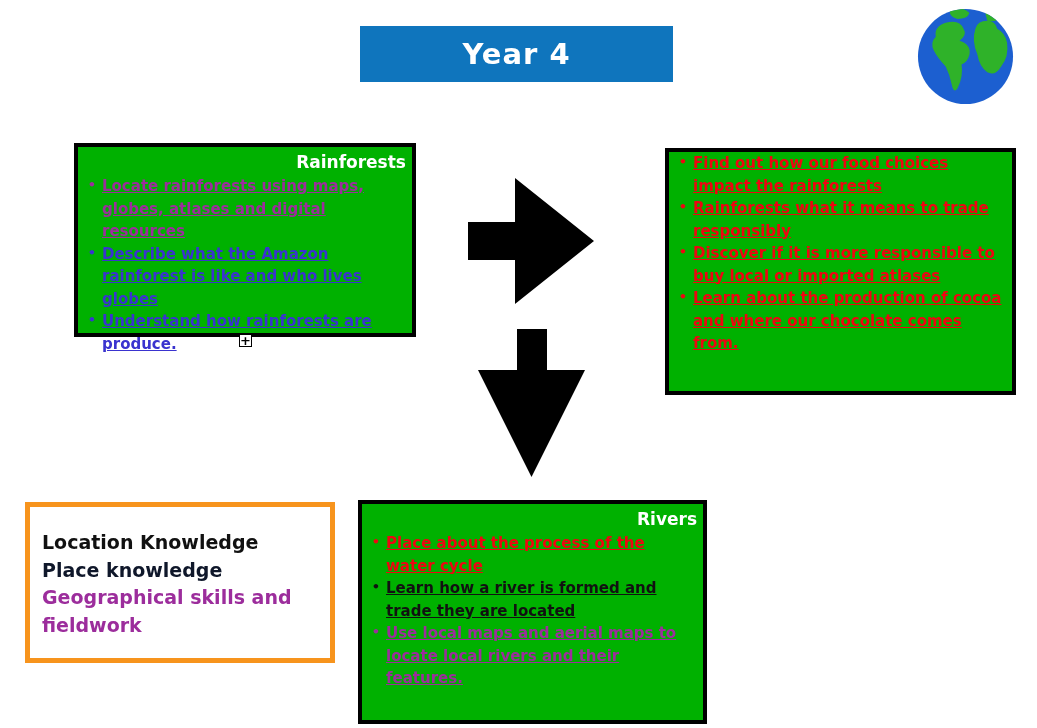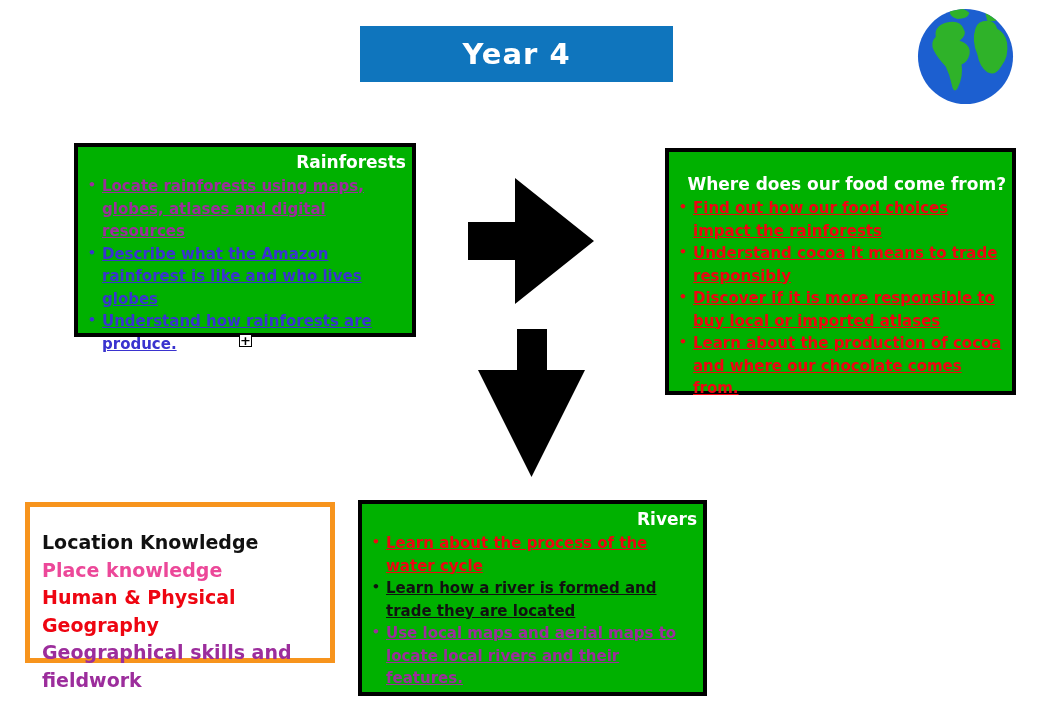--- a/index.html
+++ b/index.html
@@ -28,21 +28,21 @@
   }
   ul.bullets { list-style:none; margin:0; padding:0 6px 0 4px; }
   ul.bullets li {
     display:flex; font-size:15px; font-weight:bold; line-height:1.5;
   }
   ul.bullets li .dot { flex:0 0 20px; text-align:center; font-size:13px; }
   ul.bullets li .btxt { flex:1 1 auto;text-decoration:underline; }
   .box-rainforests { left:74px;  top:143px; width:342px; height:194px; }
   .box-food        { left:665px; top:148px; width:351px; height:247px; }
   .box-food .box-title { margin-top:22px; }
-  .box-rivers      { left:358px; top:500px; width:349px; height:196px; }
+  .box-rivers      { left:358px; top:500px; width:349px; height:224px; }
   
   .plus-handle {
     position:absolute; left:239px; top:334px; width:13px; height:13px;
     background:#ffffff; border:1px solid #000; box-sizing:border-box;
     display:flex; align-items:center; justify-content:center; z-index:5;
     font-size:13px; line-height:10px; color:#000; font-weight:bold; cursor:pointer;
   }
   
   .arrow { position:absolute; }
   .arrow-right { left:468px; top:178px; width:126px; height:126px; }
@@ -100,30 +100,29 @@
 
   <div class="plus-handle">
     <span>+</span>
   </div>
 
   <svg class="arrow arrow-right" viewBox="0 0 126 126">
     <polygon points="0,44 47,44 47,0 126,63 47,126 47,82 0,82" fill="#000"></polygon>
   </svg>
 
   <div class="gbox box-food">
-    <div class="box-title">Where does our food come from?</div>
     <ul class="bullets">
 
     <li style="color: rgb(238, 5, 17);">
           <span class="dot">•</span>
           <span class="btxt">Find out how our food choices impact the rainforests</span>
         </li>
         <li style="color: rgb(238, 5, 17);">
           <span class="dot">•</span>
-          <span class="btxt">Understand cocoa it means to trade responsibly</span>
+          <span class="btxt">Rainforests what it means to trade responsibly</span>
         </li>
         <li style="color: rgb(238, 5, 17);">
           <span class="dot">•</span>
           <span class="btxt">Discover if it is more responsible to buy local or imported atlases</span>
         </li>
         <li style="color: rgb(238, 5, 17);">
           <span class="dot">•</span>
           <span class="btxt">Learn about the production of cocoa and where our chocolate comes from.</span>
         </li>
       </ul>
@@ -131,38 +130,35 @@
 
   <svg class="arrow arrow-down" viewBox="0 0 107 148">
     <polygon points="39,0 69,0 69,41 107,41 53.5,148 0,41 39,41" fill="#000"></polygon>
   </svg>
 
   <div class="legend">
 
   <span class="legend-item" style="color: rgb(17, 17, 17);">
         <span>Location Knowledge</span>
       </span>
-      <span class="legend-item" style="color: #ec4899;">
+      <span class="legend-item" style="color: #0f172a;">
         <span>Place knowledge</span>
-      </span>
-      <span class="legend-item" style="color: rgb(238, 5, 17);">
-        <span>Human &amp; Physical Geography</span>
       </span>
       <span class="legend-item" style="color: rgb(156, 45, 156);">
         <span>Geographical skills and fieldwork</span>
       </span>
     </div>
 
   <div class="gbox box-rivers">
     <div class="box-title">Rivers</div>
     <ul class="bullets">
 
     <li style="color: rgb(238, 5, 17);">
           <span class="dot">•</span>
-          <span class="btxt">Learn about the process of the water cycle</span>
+          <span class="btxt">Place about the process of the water cycle</span>
         </li>
         <li style="color: rgb(17, 17, 17);">
           <span class="dot">•</span>
           <span class="btxt">Learn how a river is formed and trade they are located</span>
         </li>
         <li style="color: rgb(156, 45, 156);">
           <span class="dot">•</span>
           <span class="btxt">Use local maps and aerial maps to locate local rivers and their features.</span>
         </li>
       </ul>

